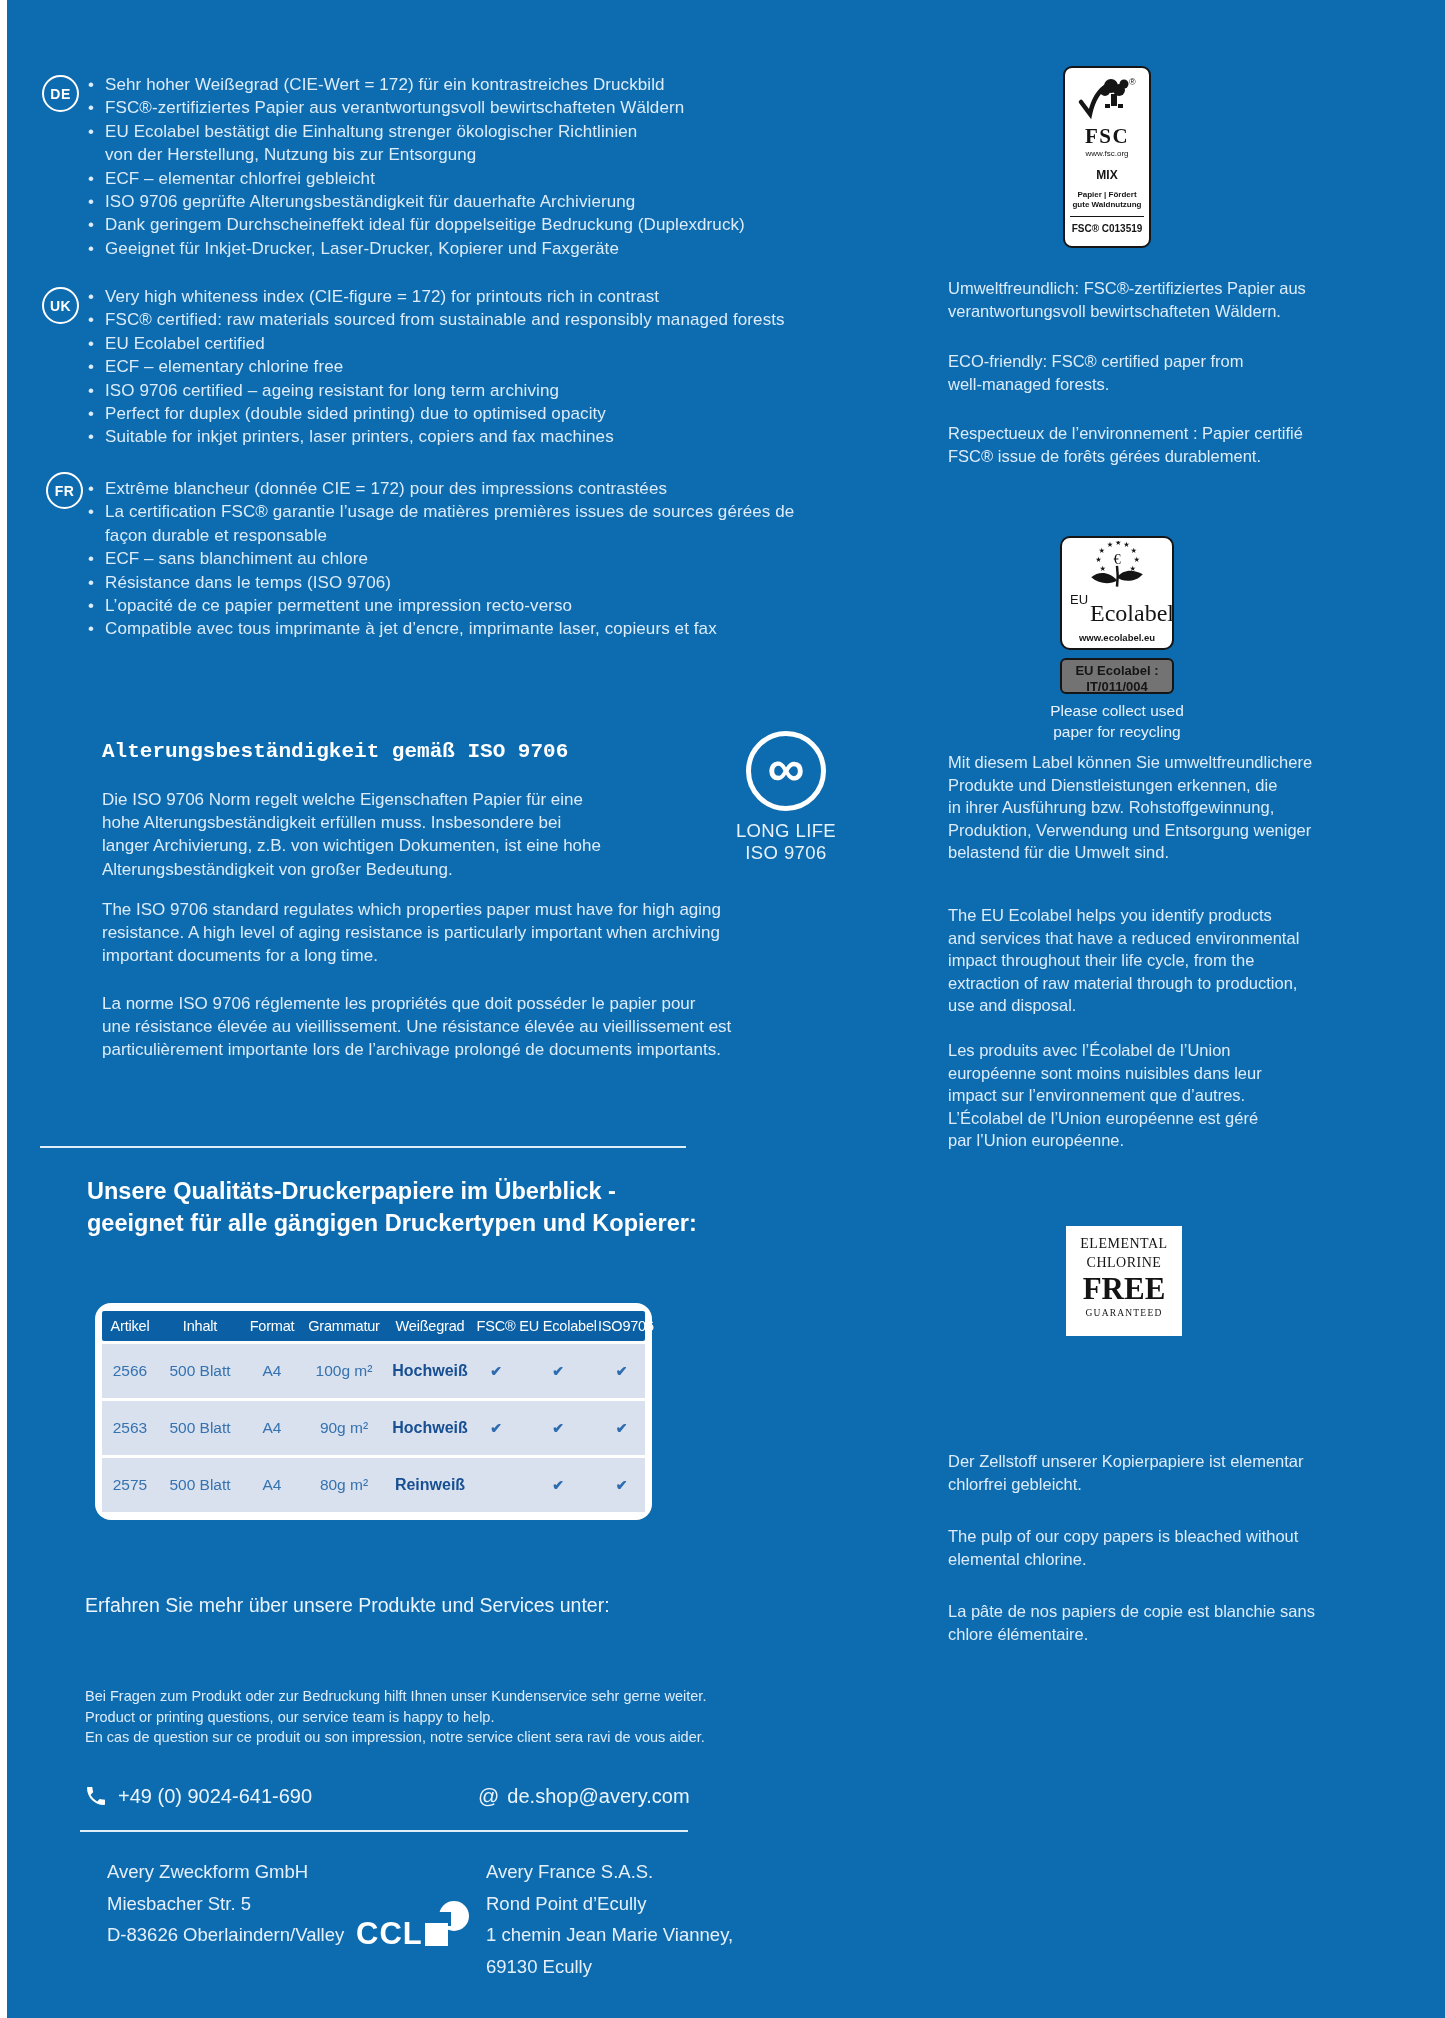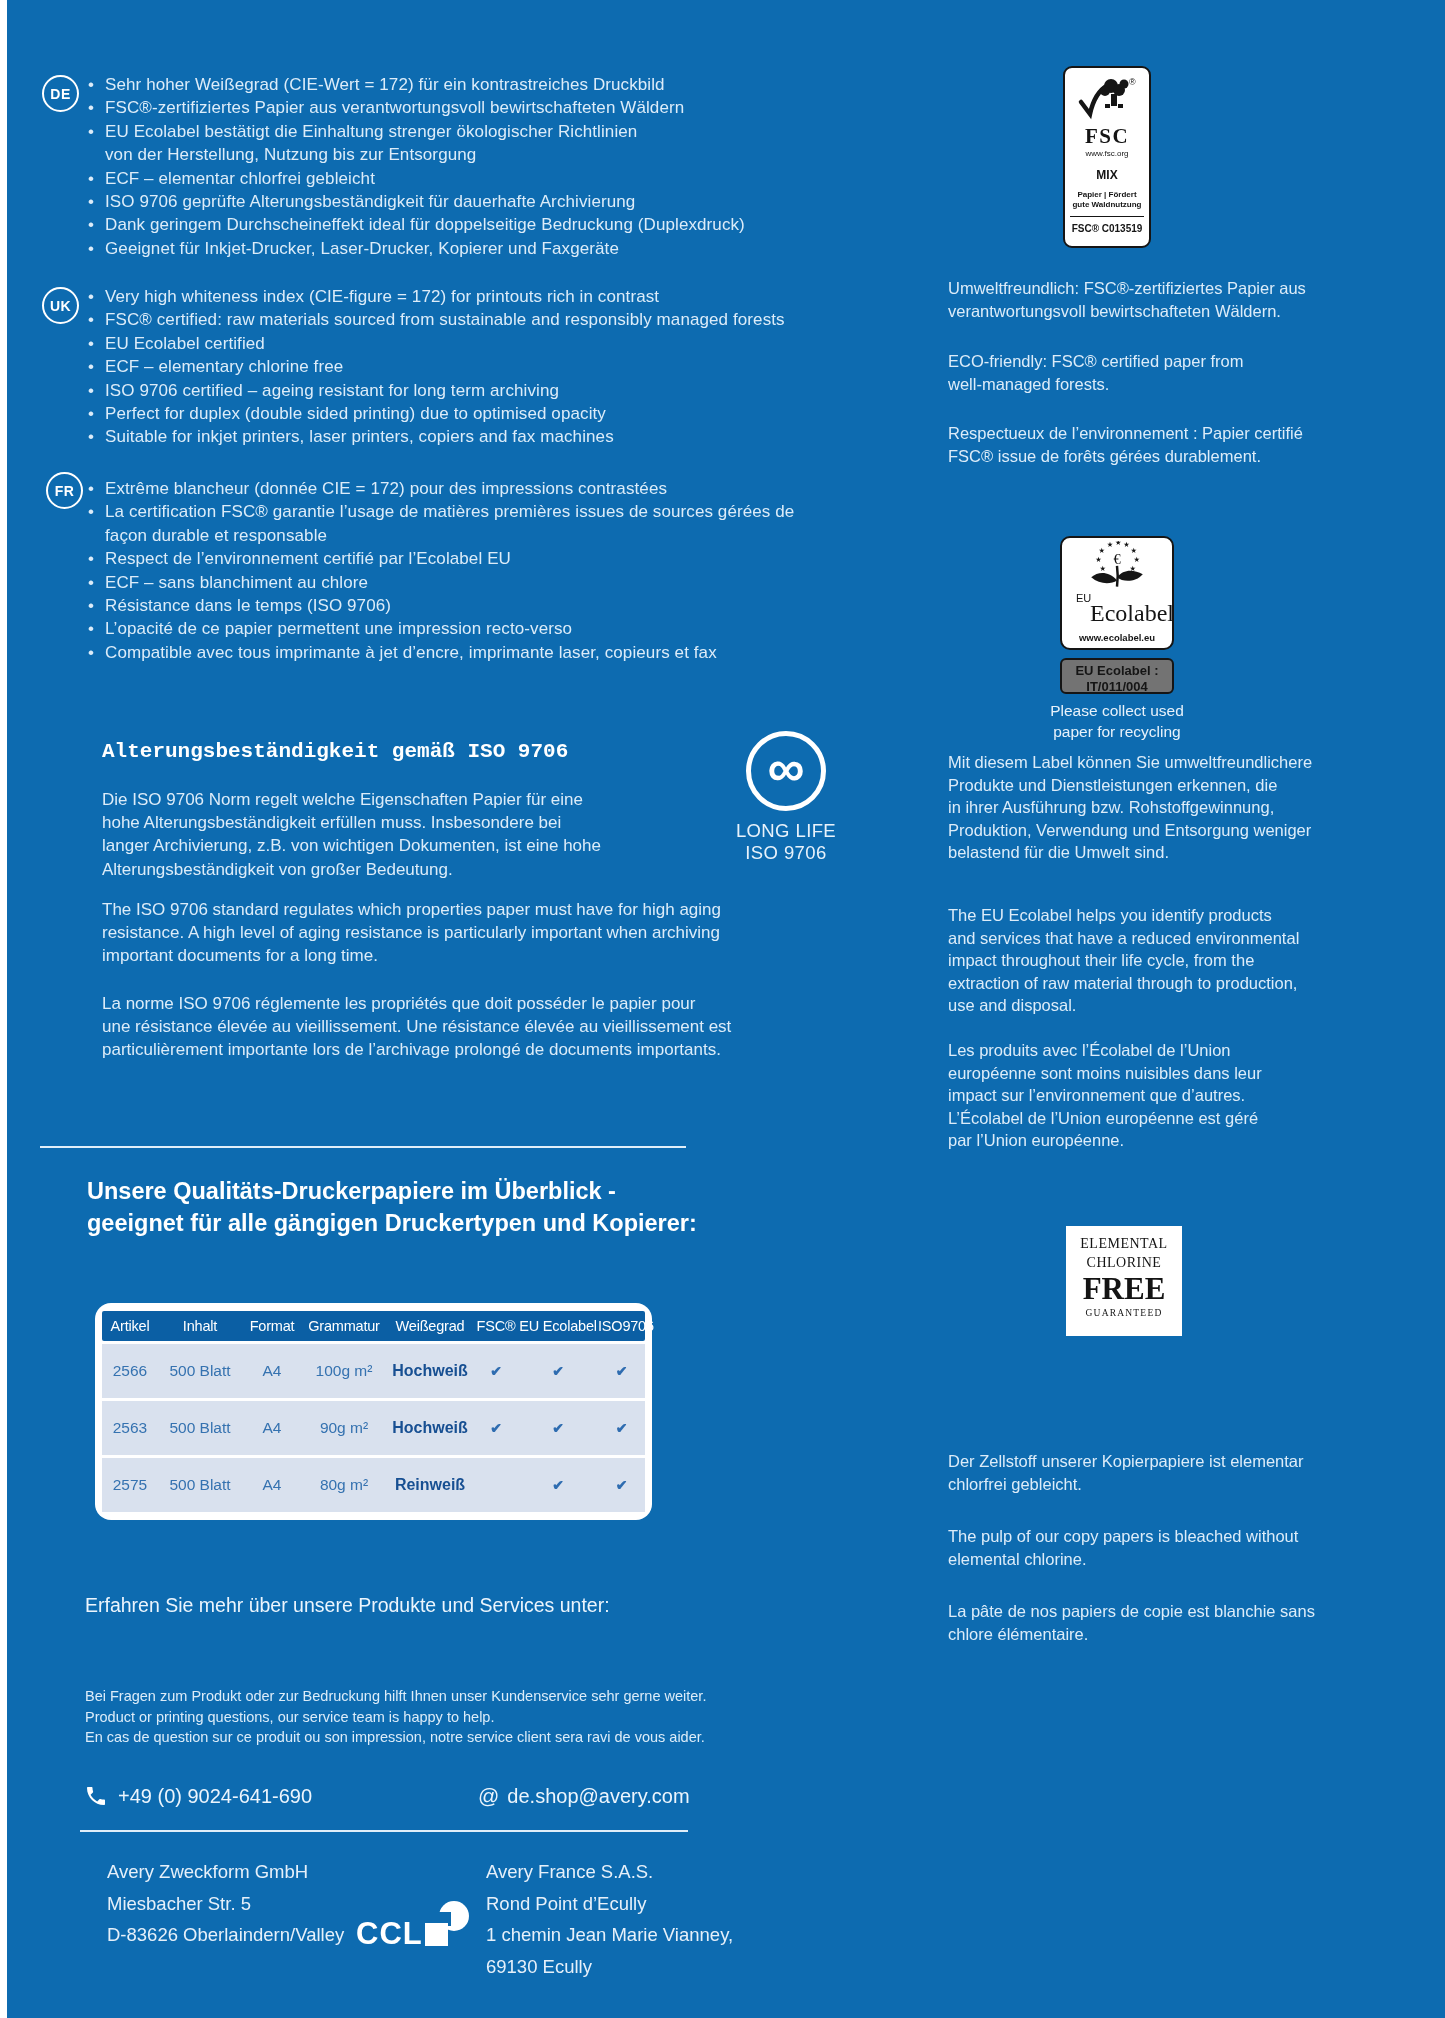--- a/index.html
+++ b/index.html
@@ -57,21 +57,21 @@
       border:2px solid #151515;border-radius:9px;display:flex;flex-direction:column;align-items:center;
       color:#151515;text-align:center;padding-top:6px;box-sizing:border-box;}
   .fsc-brand{font-family:"Liberation Serif",serif;font-size:21px;font-weight:600;letter-spacing:1.5px;line-height:1;margin-top:-2px;}
   .fsc-url{font-size:8px;margin-top:2px;}
   .fsc-grade{font-size:12px;font-weight:bold;margin-top:10px;}
   .fsc-desc{font-size:8px;font-weight:bold;line-height:9.5px;margin-top:8px;white-space:pre-line;}
   .fsc-line{width:74px;height:1px;background:#151515;margin-top:7px;}
   .fsc-cert{font-size:10px;font-weight:bold;margin-top:6px;}
   .eco-box{position:absolute;left:1060px;top:536px;width:114px;height:114px;background:#fff;
       border:2.5px solid #151515;border-radius:10px;box-sizing:border-box;color:#151515;}
-  .eco-eu{position:absolute;left:14px;top:54px;font-size:11px;}
+  .eco-eu{position:absolute;left:8px;top:54px;font-size:13px;}
   .eco-name{position:absolute;left:0;right:0;top:62px;text-align:center;
       font-family:"Liberation Serif",serif;font-size:24px;padding-left:28px;}
   .eco-url{position:absolute;left:0;right:0;bottom:5px;text-align:center;font-size:9.5px;font-weight:bold;}
   .eco-cert{position:absolute;left:1060px;top:658px;width:114px;height:36px;background:#737373;
       border:2.5px solid #151515;border-radius:6px;box-sizing:border-box;color:#151515;
       font-size:13px;line-height:15.5px;font-weight:bold;text-align:center;white-space:pre-line;padding-top:3px;}
   .eco-note{position:absolute;left:1032px;top:700px;width:170px;text-align:center;
       color:#e8f2fb;font-size:15.5px;line-height:21px;white-space:pre-line;}
   .sb-para{position:absolute;left:948px;width:420px;font-size:16.5px;line-height:22.5px;}
   .ecf-box{position:absolute;left:1066px;top:1226px;width:116px;height:110px;background:#fff;
@@ -108,21 +108,20 @@
     <li>ISO 9706 certified – ageing resistant for long term archiving</li>
     <li>Perfect for duplex (double sided printing) due to optimised opacity</li>
     <li>Suitable for inkjet printers, laser printers, copiers and fax machines</li>
   </ul>
 
   <div class="lang-badge" style="left:46px;top:472px;">FR</div>
   <ul class="bullets" style="top:477px;">
     <li>Extrême blancheur (donnée CIE = 172) pour des impressions contrastées</li>
     <li>La certification FSC® garantie l’usage de matières premières issues de sources gérées de
 façon durable et responsable</li>
-    <li>Respect de l’environnement certifié par l’Ecolabel EU</li>
     <li>ECF – sans blanchiment au chlore</li>
     <li>Résistance dans le temps (ISO 9706)</li>
     <li>L’opacité de ce papier permettent une impression recto-verso</li>
     <li>Compatible avec tous imprimante à jet d’encre, imprimante laser, copieurs et fax</li>
   </ul>
 
   <div class="iso-heading">Alterungsbeständigkeit gemäß ISO 9706</div>
   <div class="iso-para txt" style="top:788px;">Die ISO 9706 Norm regelt welche Eigenschaften Papier für eine
 hohe  Alterungsbeständigkeit erfüllen muss. Insbesondere bei
 langer Archivierung,  z.B. von wichtigen Dokumenten, ist eine hohe

